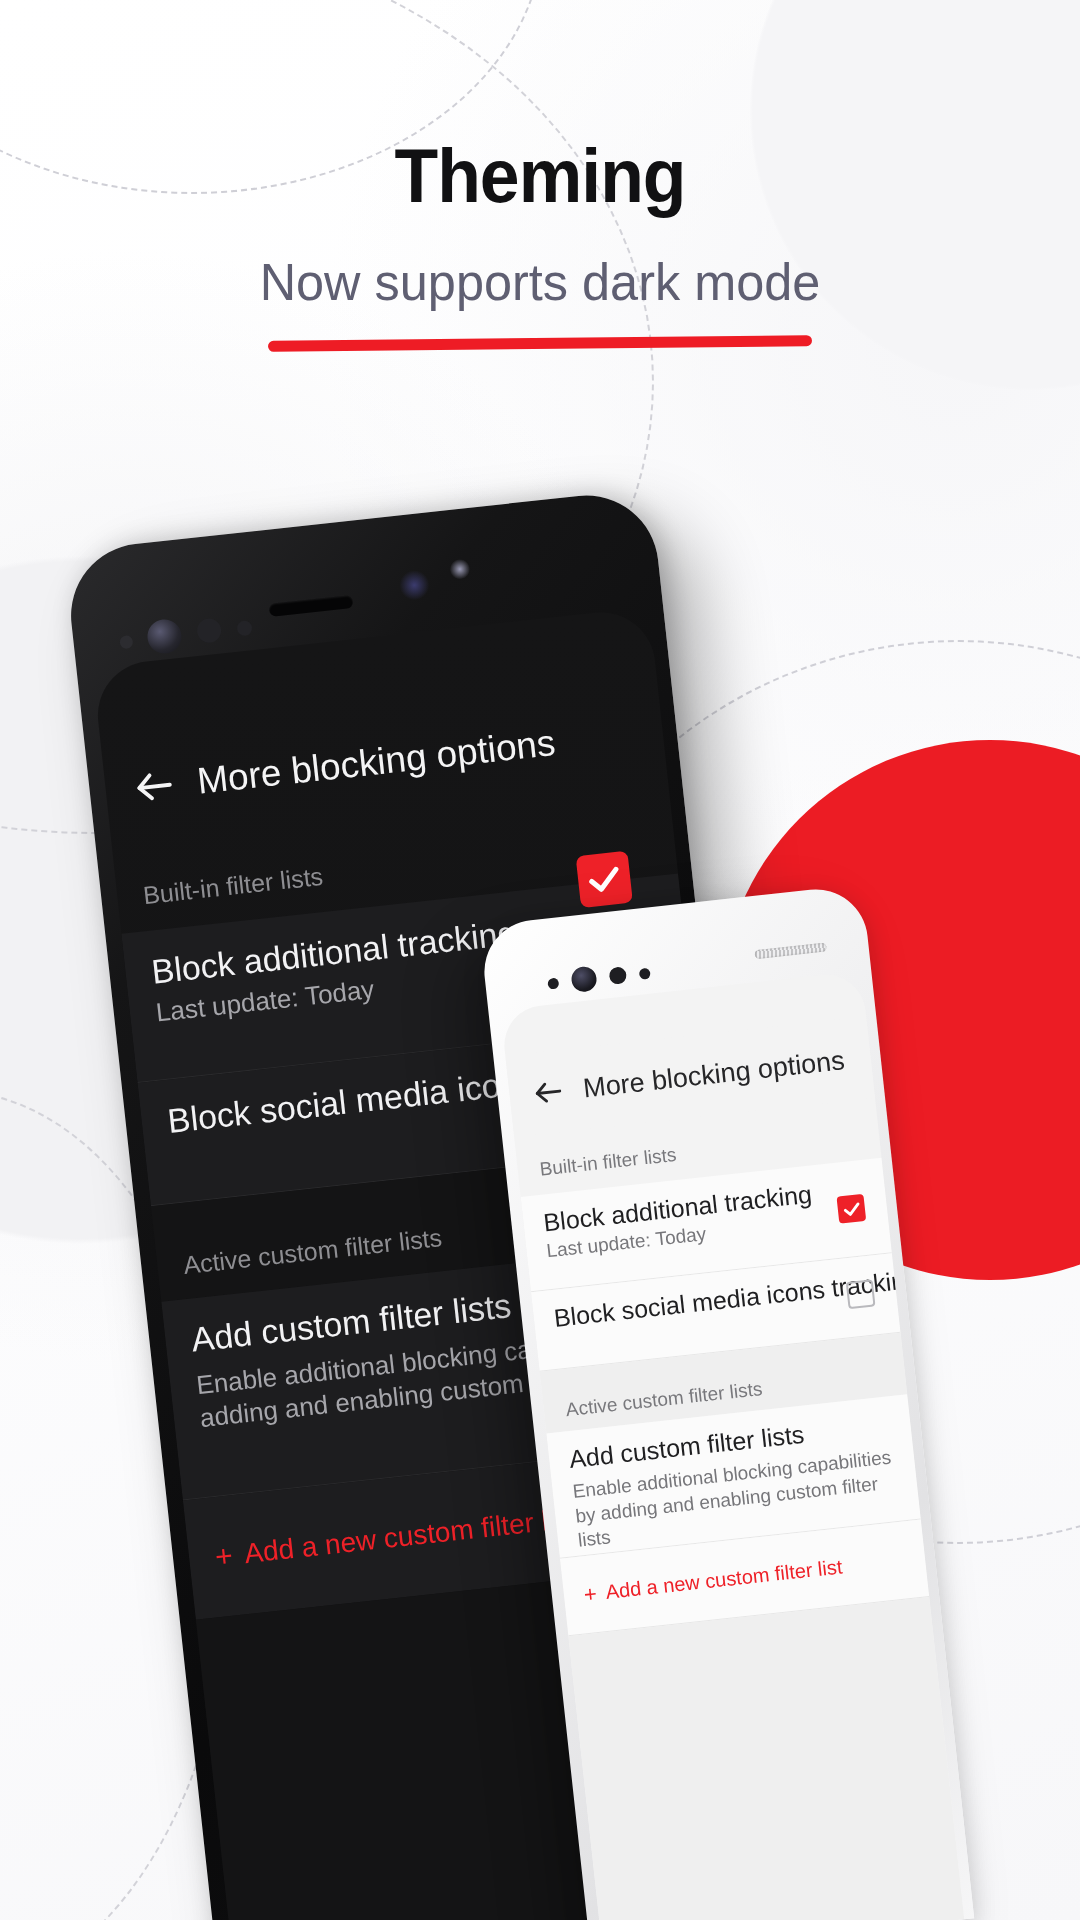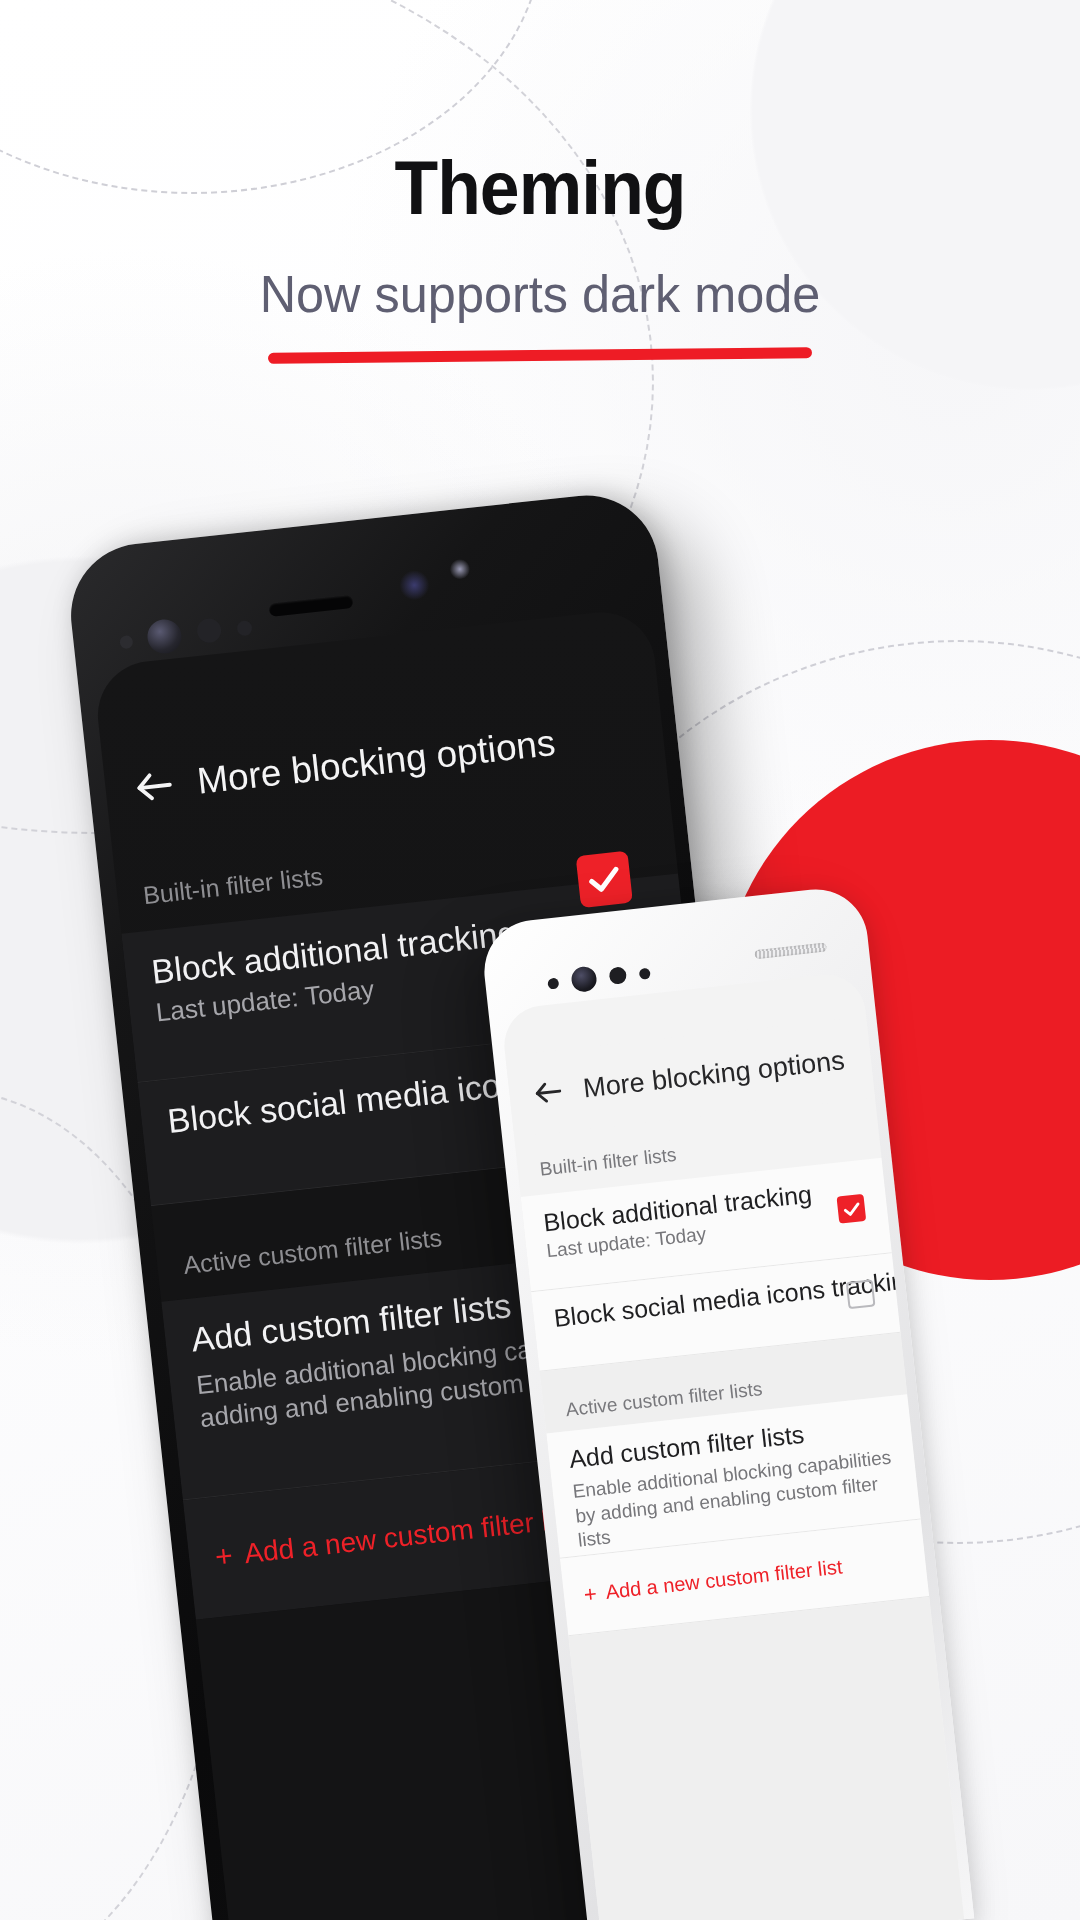--- a/index.html
+++ b/index.html
@@ -32,21 +32,21 @@
   .dash{
     position:absolute;border:2px dashed #c9c9cf;border-radius:50%;
     background:transparent;
   }
   .dash1{width:700px;height:520px;left:-160px;top:-330px;border-color:#cfcfd6;}
   .dash2{width:1120px;height:900px;left:-470px;top:-70px;border-color:#d2d2d8;}
   .dash3{width:900px;height:900px;right:-330px;top:640px;border-color:#cfcfd6;}
   .dash4{width:560px;height:900px;left:-330px;top:1090px;border-color:#d2d2d8;}
 
   
-  .header{position:absolute;left:0;right:0;top:150px;text-align:center;z-index:5;}
+  .header{position:absolute;left:0;right:0;top:138px;text-align:center;z-index:5;}
   .title{
     font-size:76px;font-weight:bold;color:#111113;letter-spacing:-1px;
     line-height:1;margin:0;transform:scaleX(0.94);
   }
   .subtitle{
     font-size:52px;color:#5f5f72;line-height:1;margin:42px 0 0 0;
     font-weight:normal;transform:scaleX(0.97);
   }
   .underline{
     width:544px;height:11px;background:#ee1c25;border-radius:6px;

